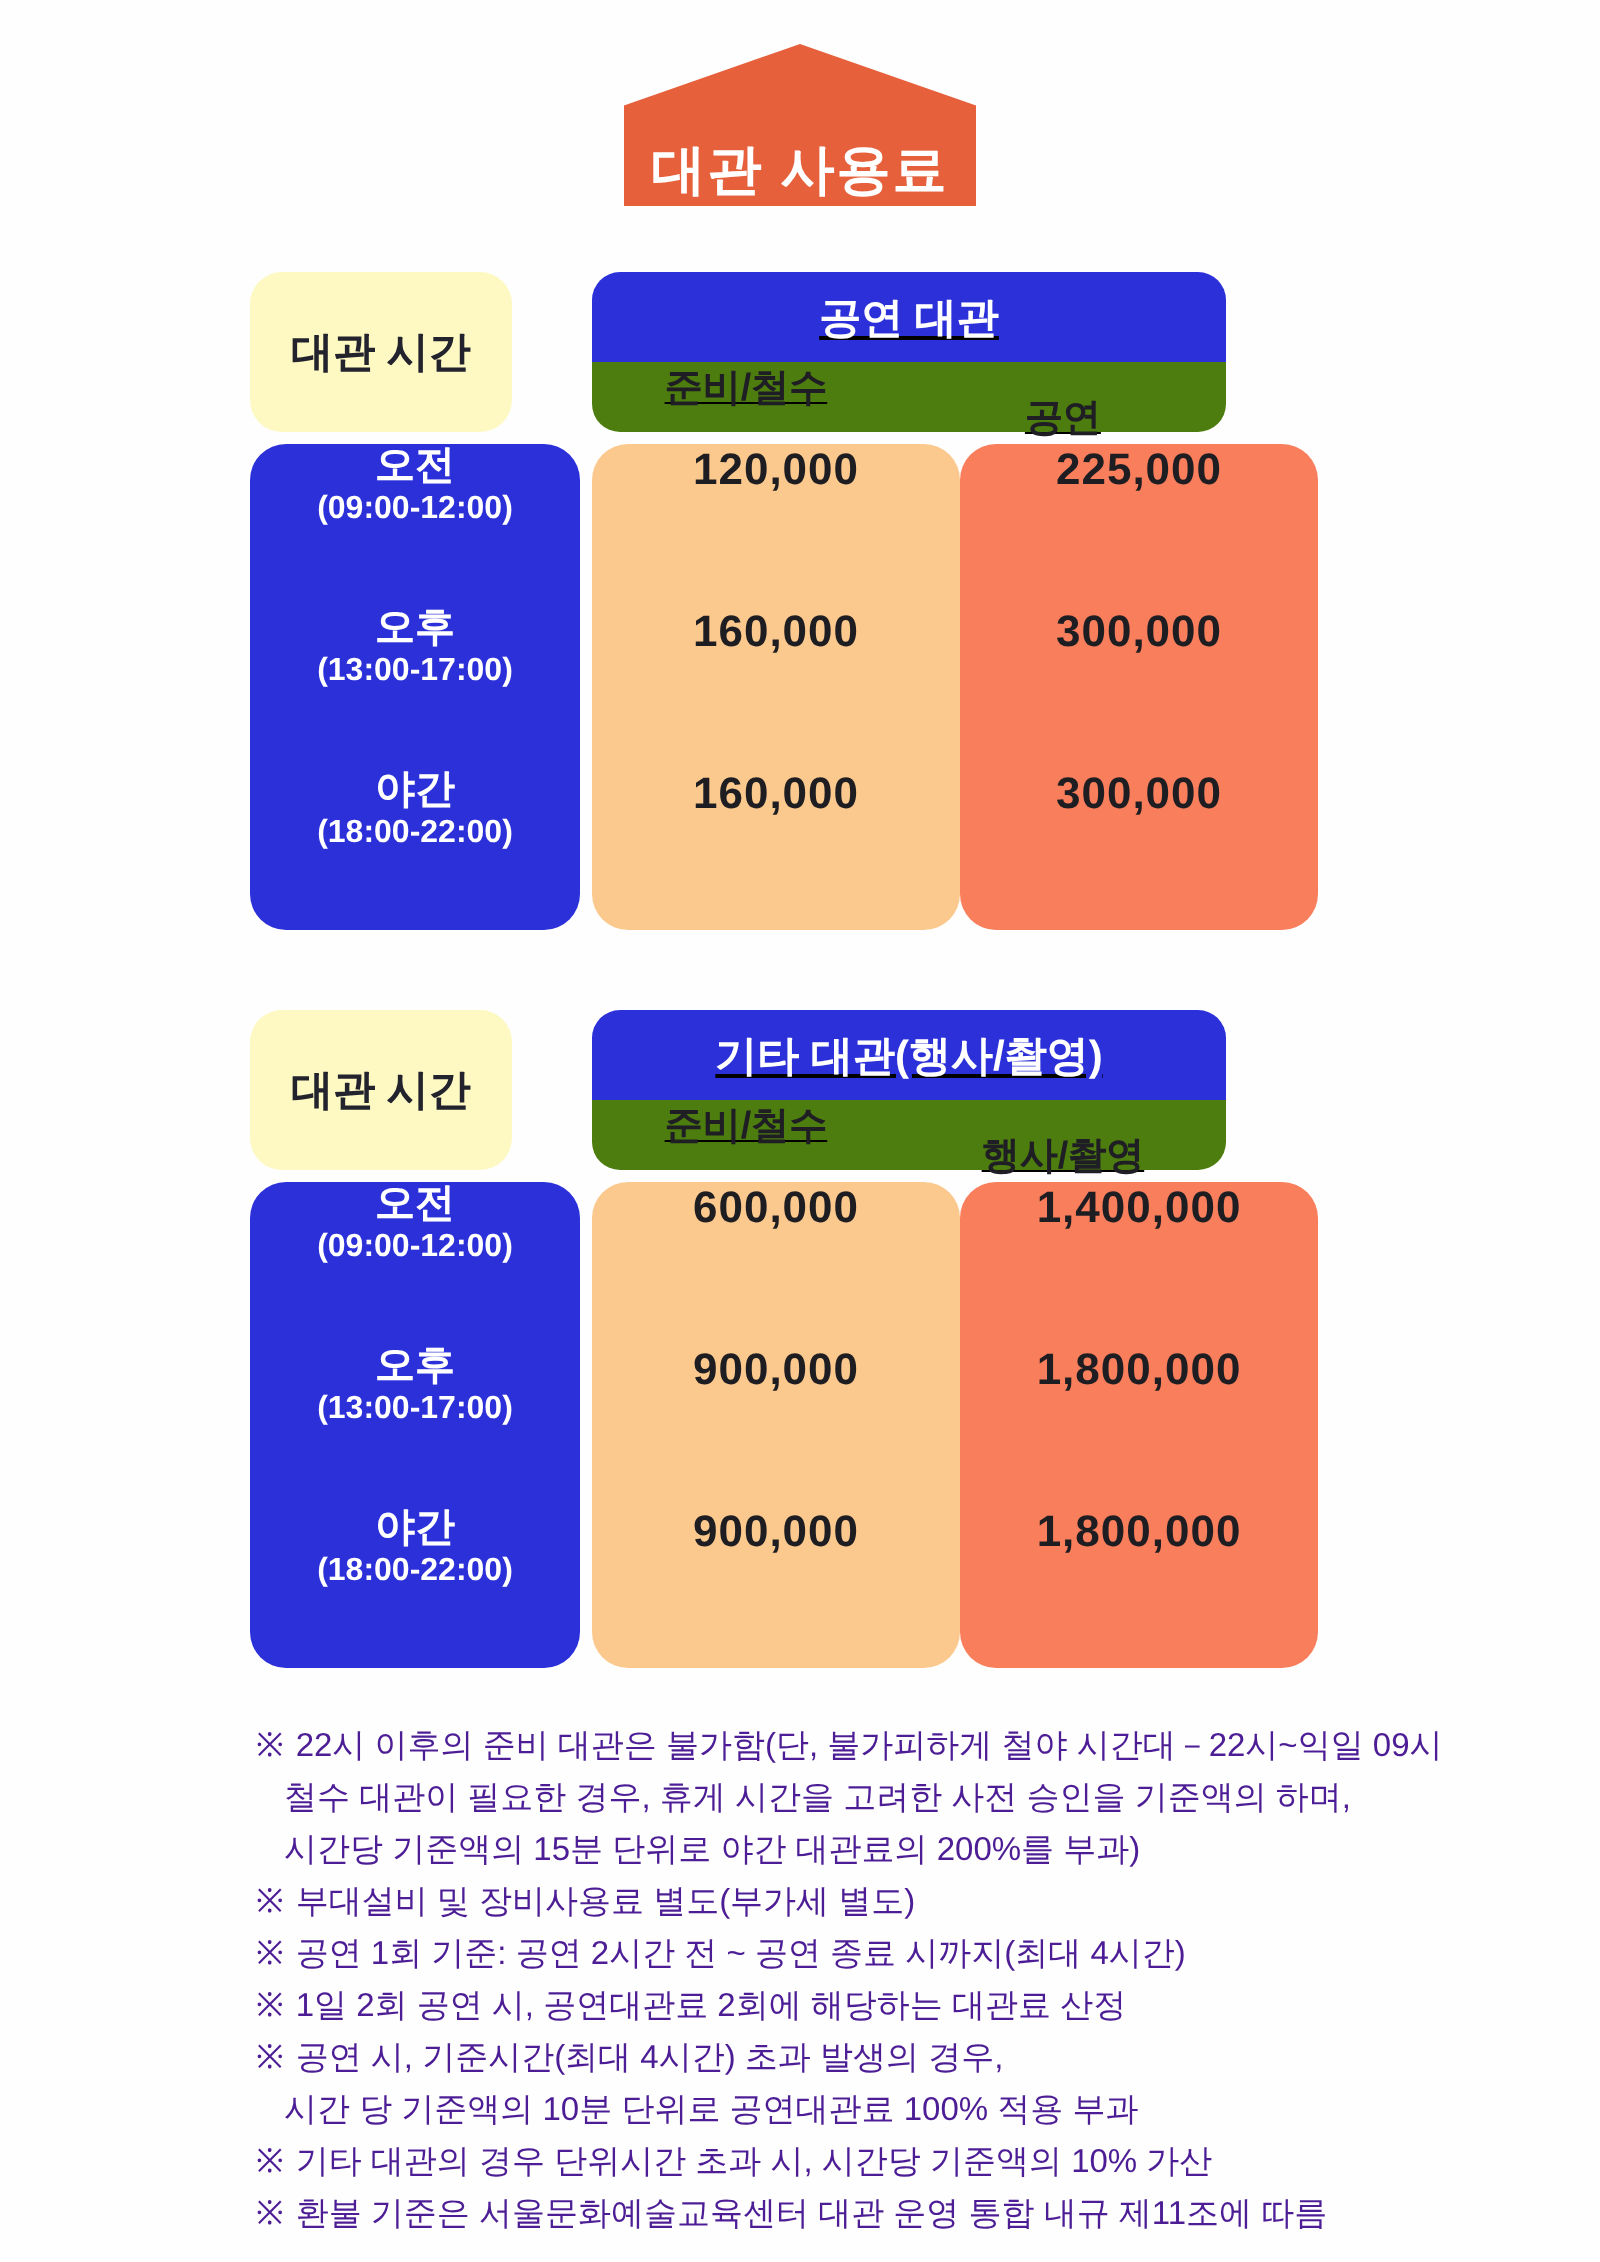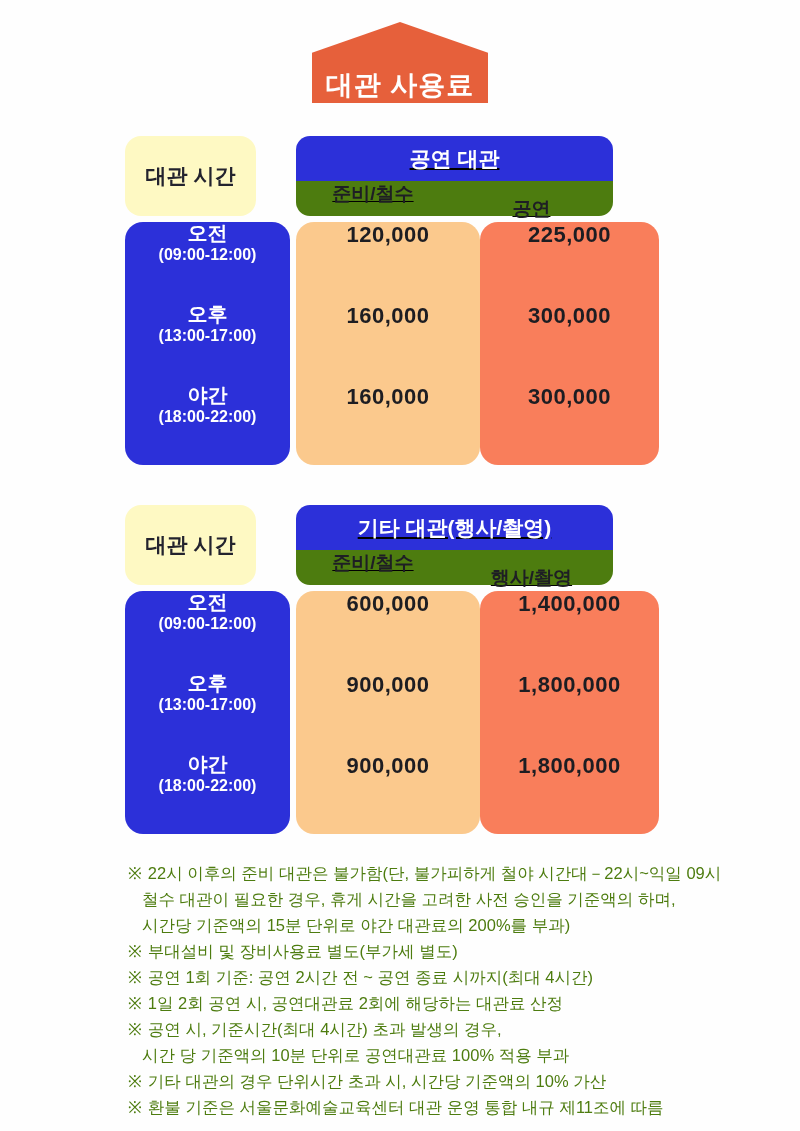--- a/index.html
+++ b/index.html
@@ -112,21 +112,21 @@
     font-weight: 800;
     color: #1d1d22;
     letter-spacing: 0.5px;
   }
 
   
   .notes {
     position: absolute;
     left: 128px; top: 860px;
     width: 565px;
-    color: #4d7c0f;
+    color: #4c1d95;
     font-size: 16.5px;
     font-weight: 500;
     line-height: 26px;
   }
   .note-line { white-space: nowrap; }
   .note-line .marker { display: inline-block; margin-right: 6px; }
   .note-line.cont { padding-left: 14px; }
 </style>
 </head>
 <body>

